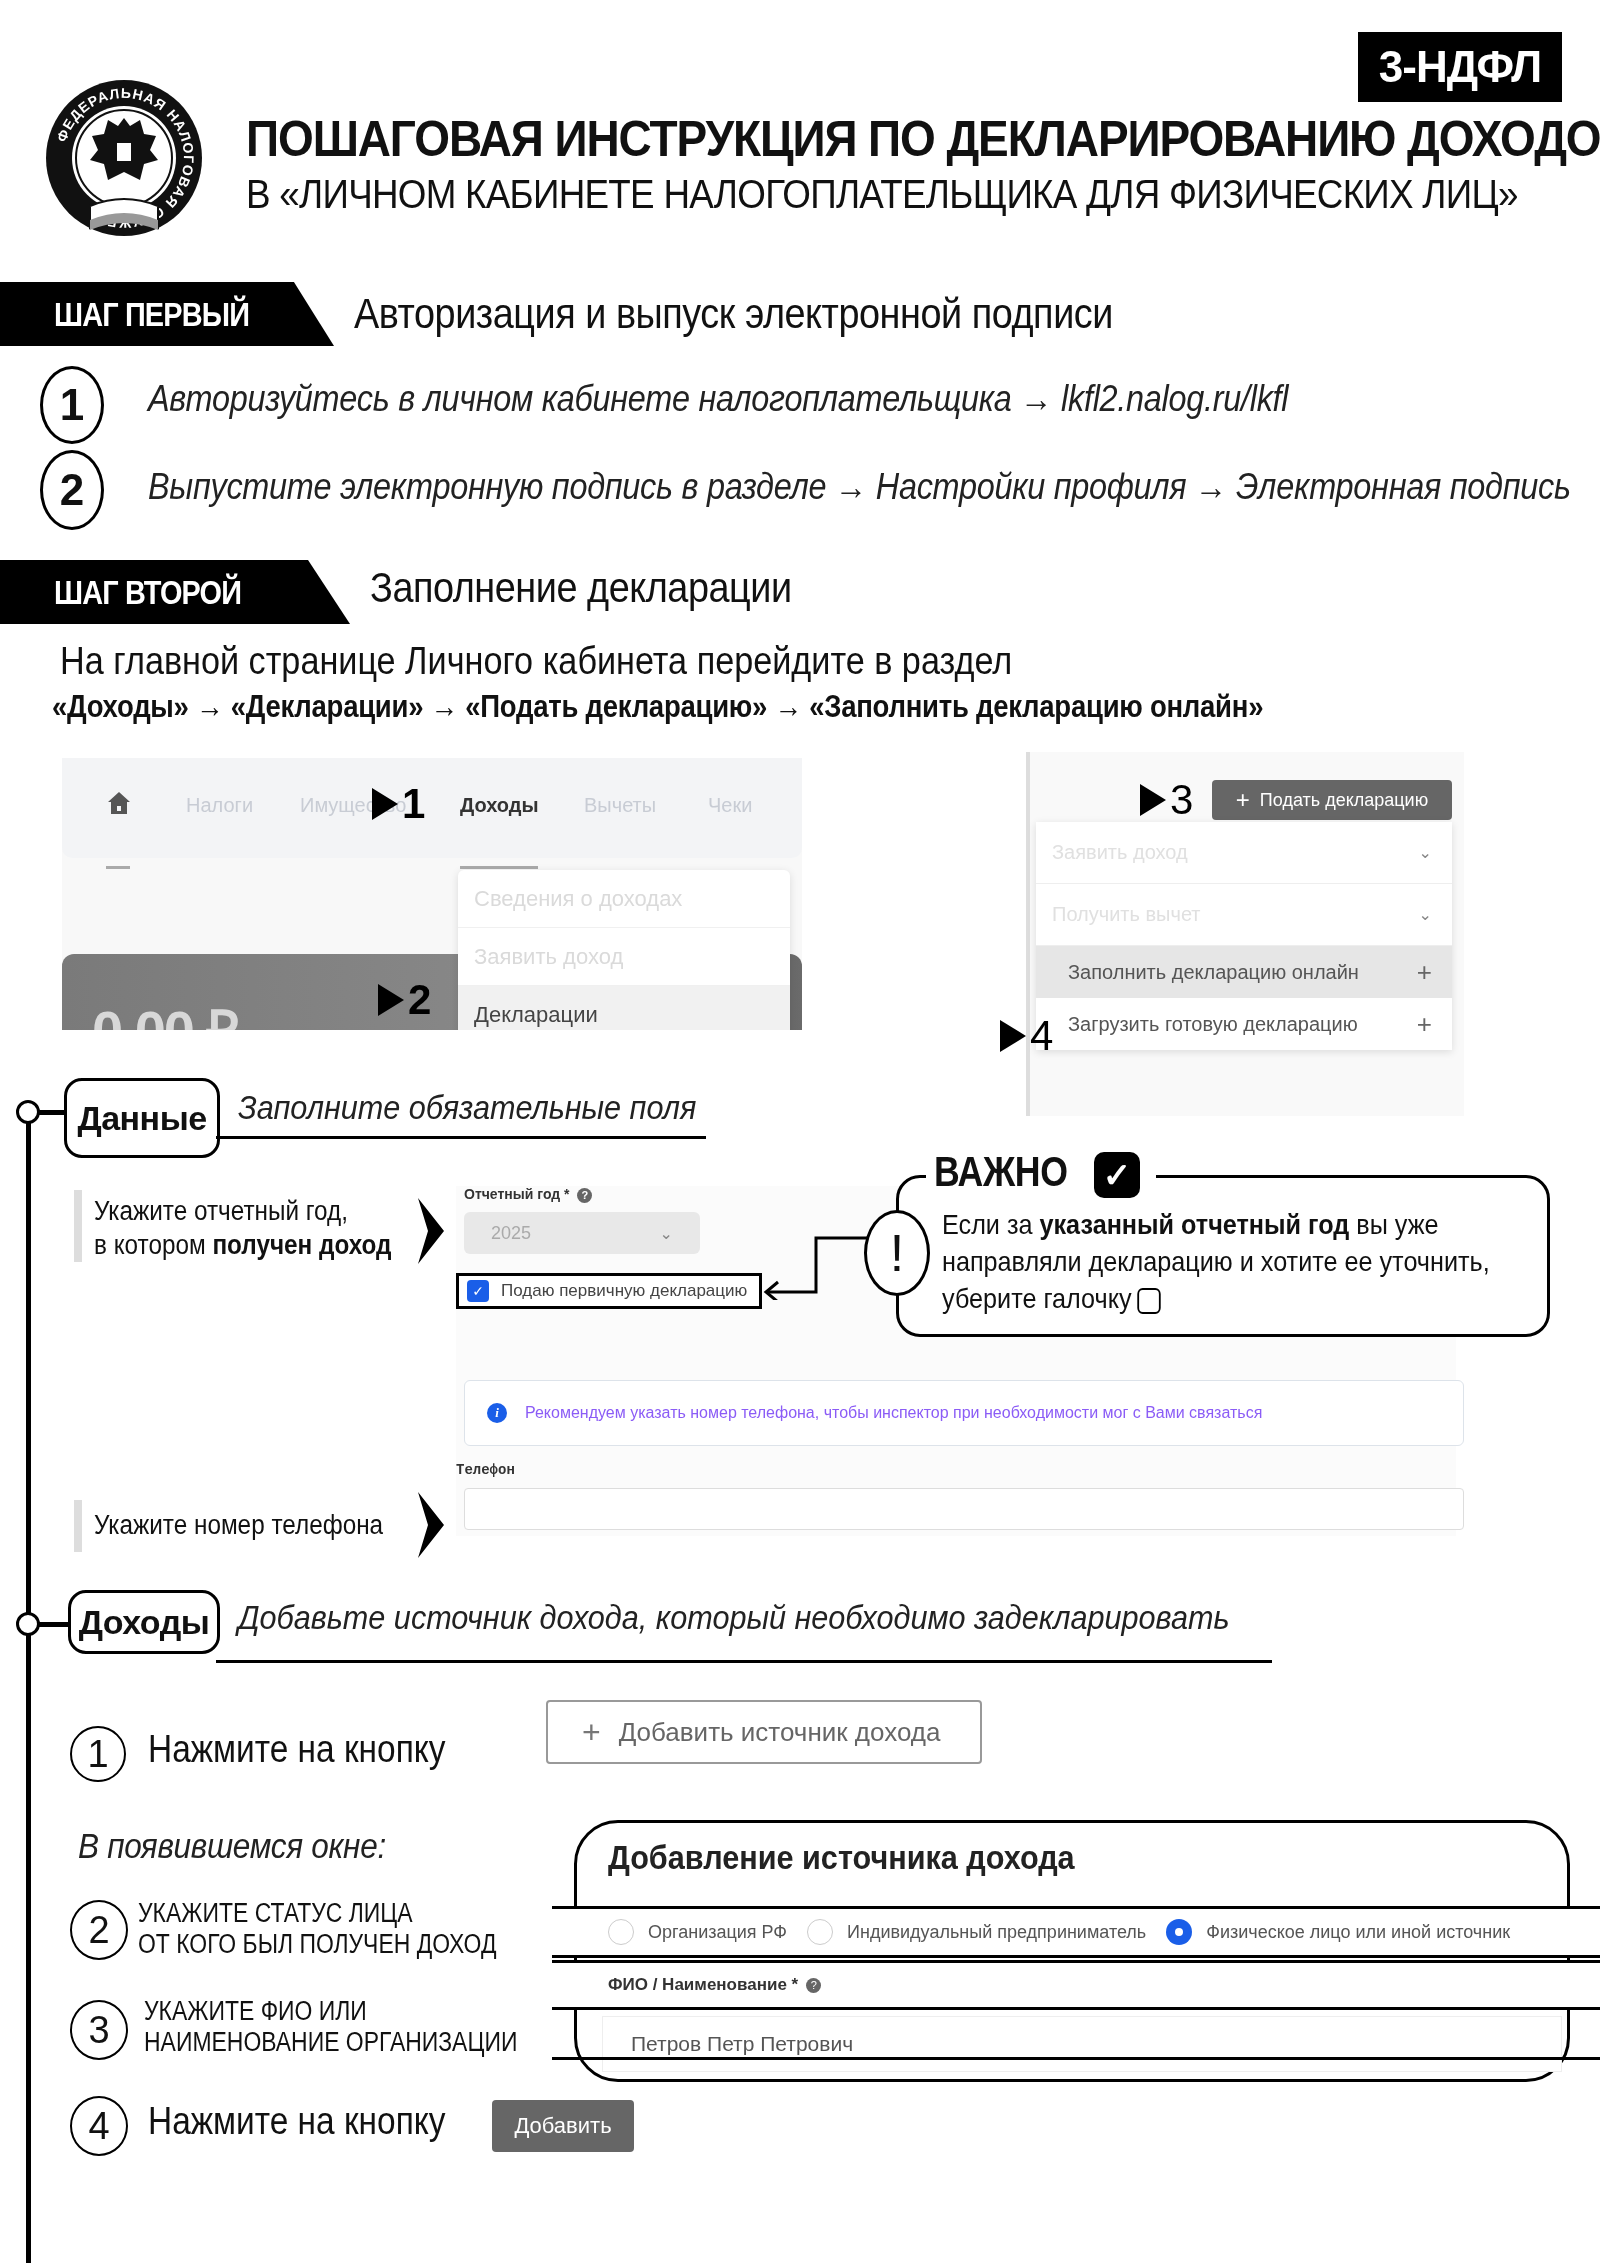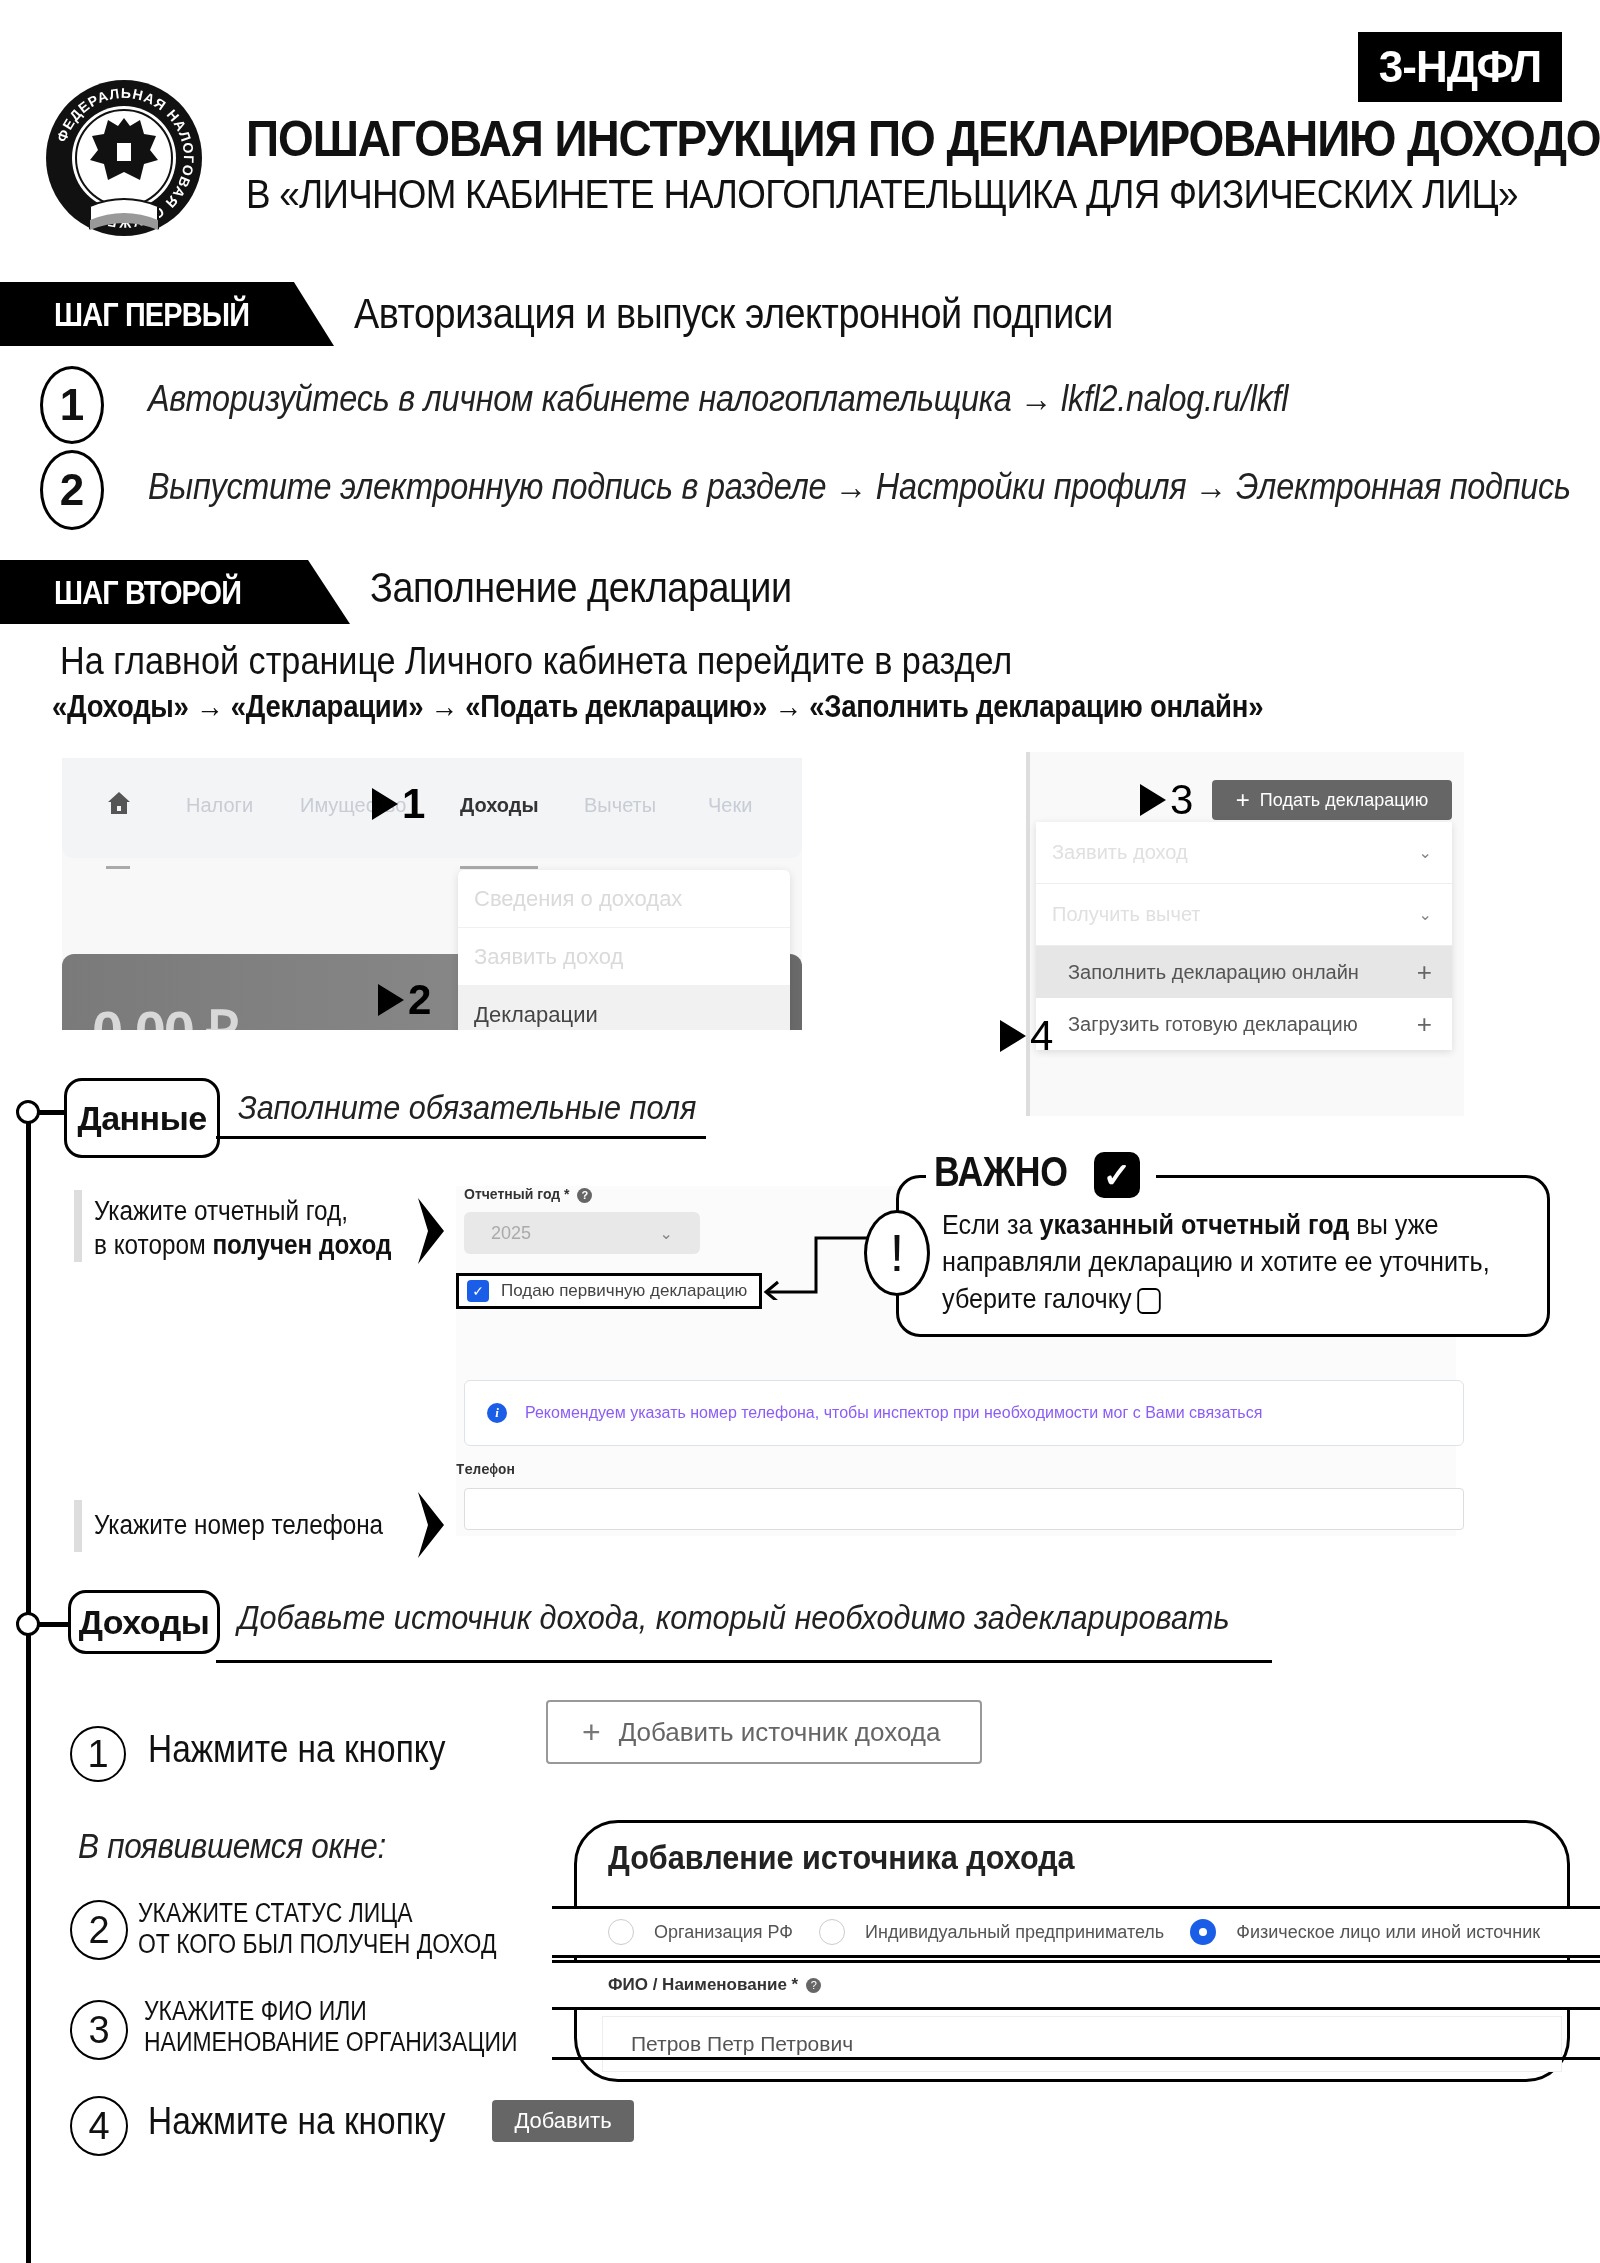--- a/index.html
+++ b/index.html
@@ -93,27 +93,27 @@
 
   
   .add-source-btn { left: 546px; top: 1700px; width: 436px; height: 64px; border: 2px solid #999; border-radius: 4px; background: #fff; display: flex; align-items: center; padding-left: 34px; gap: 18px; font-size: 26px; color: #666; }
   .add-source-btn .plus { font-size: 32px; color: #777; }
   .step-line { font-size: 38px; white-space: nowrap; transform: scaleX(0.88); transform-origin: left top; }
   .caps-line { font-size: 27px; line-height: 31px; white-space: nowrap; transform: scaleX(0.85); transform-origin: left top; }
 
   .modal { left: 574px; top: 1820px; width: 996px; height: 262px; border: 3px solid #000; border-radius: 44px; background: #fff; overflow: hidden; }
   .modal-title { left: 608px; top: 1838px; font-size: 34px; font-weight: bold; color: #222; white-space: nowrap; transform: scaleX(0.9); transform-origin: left top; }
   .modal-band { left: 552px; width: 1048px; background: #fff; border-top: 3px solid #000; border-bottom: 3px solid #000; }
-  .radio-row { display: flex; align-items: center; gap: 20px; height: 100%; padding-left: 56px; }
+  .radio-row { display: flex; align-items: center; gap: 14px; height: 100%; padding-left: 56px; }
   .radio { width: 26px; height: 26px; border: 1.5px solid #ccc; border-radius: 50%; background: #fff; display: inline-block; }
   .radio.on { border: none; background: #1a5ee8; position: relative; }
   .radio.on::after { content: ""; position: absolute; left: 9px; top: 9px; width: 8px; height: 8px; border-radius: 50%; background: #fff; }
   .radio-label { font-size: 18px; color: #555; white-space: nowrap; margin-right: 6px; }
   .fio-input { left: 602px; top: 2016px; width: 960px; height: 56px; border: 1px solid #eee; background: #fff; font-size: 21px; color: #555; display: flex; align-items: center; padding-left: 28px; }
-  .add-btn { left: 492px; top: 2100px; width: 142px; height: 42px; background: #666; color: #fff; border-radius: 4px; font-size: 22px; display: flex; align-items: center; justify-content: center; }
+  .add-btn { left: 492px; top: 2100px; width: 142px; height: 52px; background: #666; color: #fff; border-radius: 4px; font-size: 22px; display: flex; align-items: center; justify-content: center; }
 </style>
 </head>
 <body>
 
 <div class="abs badge-ndfl">
     <span>3-НДФЛ</span>
   </div>
 
 <div class="abs logo">
   <svg width="160" height="165" viewBox="0 0 160 165">

